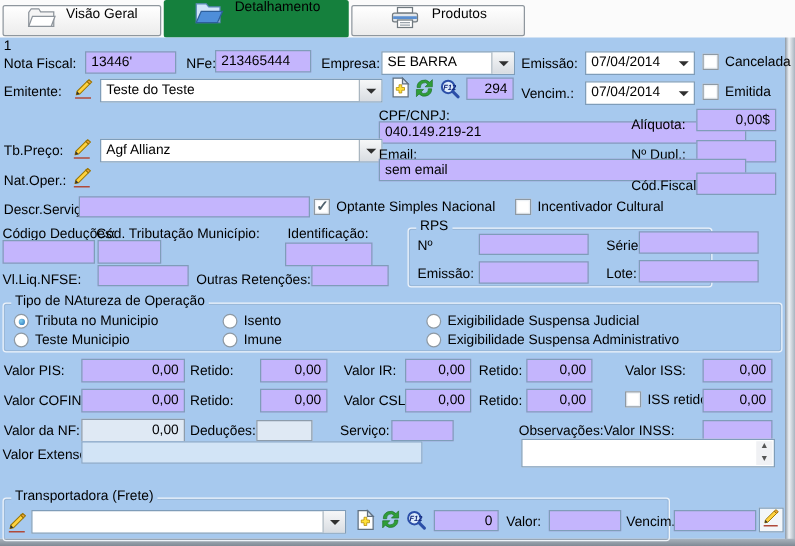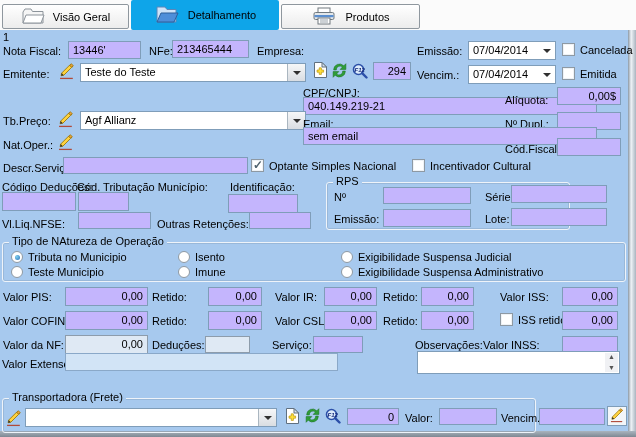--- a/index.html
+++ b/index.html
@@ -1,22 +1,22 @@
 <!DOCTYPE html>
 <html><head>
 <meta charset="utf-8">
 <style>
   html,body{margin:0;padding:0;background:#fff;}
   #app{position:relative;width:636px;height:437px;overflow:hidden;
        font-family:"Liberation Sans",sans-serif;font-size:11px;color:#000;background:#fbfbfb;}
   
   .tabstrip{position:absolute;left:0;top:0;width:636px;height:30px;background:#fbfbfb;}
-  .tab{position:absolute;display:flex;align-items:center;justify-content:center;gap:8px;
+  .tab{position:absolute;display:flex;justify-content:center;gap:8px;
        background:linear-gradient(#ffffff,#ececec);border:1px solid #8f979e;border-radius:2px;box-sizing:border-box;}
-  .tab.active{background:#0ea5e9;border:none;}
+  .tab.active{background:#15803d;border:none;}
   
   .panel{position:absolute;left:0;top:30px;width:628px;height:401px;background:#a7c9ee;}
   .edge-r{position:absolute;left:628px;top:30px;width:8px;height:407px;
           background:linear-gradient(90deg,#8b98a5,#eef2f6 40%,#a9b4bf);}
   .edge-b{position:absolute;left:0;top:431px;width:636px;height:6px;
           background:linear-gradient(#aab4be,#7e8893);}
   .lbl{position:absolute;white-space:nowrap;}
   .inp{position:absolute;box-sizing:border-box;background:#c4b5fd;border:1px solid #7f9db9;
        height:18px;line-height:16px;padding:0 4px;overflow:hidden;white-space:nowrap;}
   .num{text-align:right;}
@@ -93,20 +93,26 @@
   <div class="edge-r"></div>
   <div class="edge-b"></div>
 
   <div class="lbl" style="left:3px;top:31px">1</div>
 
   <div class="lbl" style="left:3px;top:45px">Nota Fiscal:</div>
   <div class="inp" style="left:68px;top:41px;width:73px">13446'</div>
   <div class="lbl" style="left:149px;top:45px">NFe:</div>
   <div class="inp" style="left:172px;top:40px;width:77px">213465444</div>
   <div class="lbl" style="left:257px;top:45px">Empresa:</div>
+  <div class="combo" style="left:305px;top:41px;width:107px">
+    <div class="val">SE BARRA</div>
+    <div class="btn">
+        <i class="arr"></i>
+      </div>
+  </div>
   <div class="lbl" style="left:417px;top:45px">Emissão:</div>
   <div class="combo plain" style="left:468px;top:41px;width:88px">
     <div class="val">07/04/2014</div>
     <div class="btn">
         <i class="arr"></i>
       </div>
   </div>
   <div class="chk" style="left:562px;top:43px">
     <span class="box"></span>
     <span>Cancelada</span>

